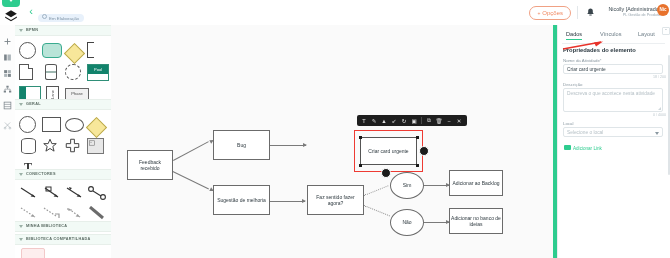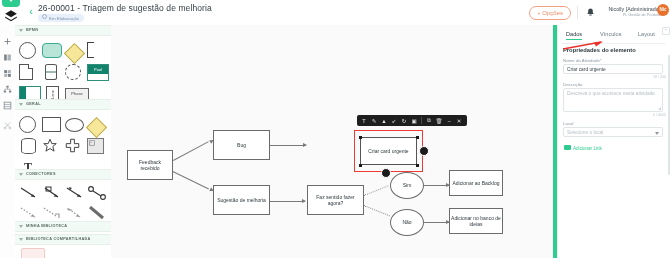--- a/index.html
+++ b/index.html
@@ -116,21 +116,20 @@
 
   <div class="topbar">
     <div class="logo-badge">
       <div class="logo-tab"></div>
       <svg class="logo-mark" viewBox="0 0 24 24">
         <path d="M12 2 L22 8 L12 14 L2 8 Z" fill="#1a1a1a"></path>
         <path d="M2 13 L12 19 L22 13 L22 15 L12 21 L2 15 Z" fill="#1a1a1a"></path>
       </svg>
     </div>
     <div class="back-chevron">‹</div>
-    <div class="doc-title">26-00001 - Triagem de sugestão de melhoria</div>
     <div class="status-badge">
       <span class="dot"></span><span>Em Elaboração</span>
     </div>
 
     <div class="opt-btn">
       <span class="carat">+</span><span>Opções</span>
     </div>
     <div class="top-sep"></div>
     <svg class="bell" viewBox="0 0 24 24">
       <path d="M12 3c-3 0-5 2-5 5v4l-2 3h14l-2-3V8c0-3-2-5-5-5z" fill="#3a454c"></path>

